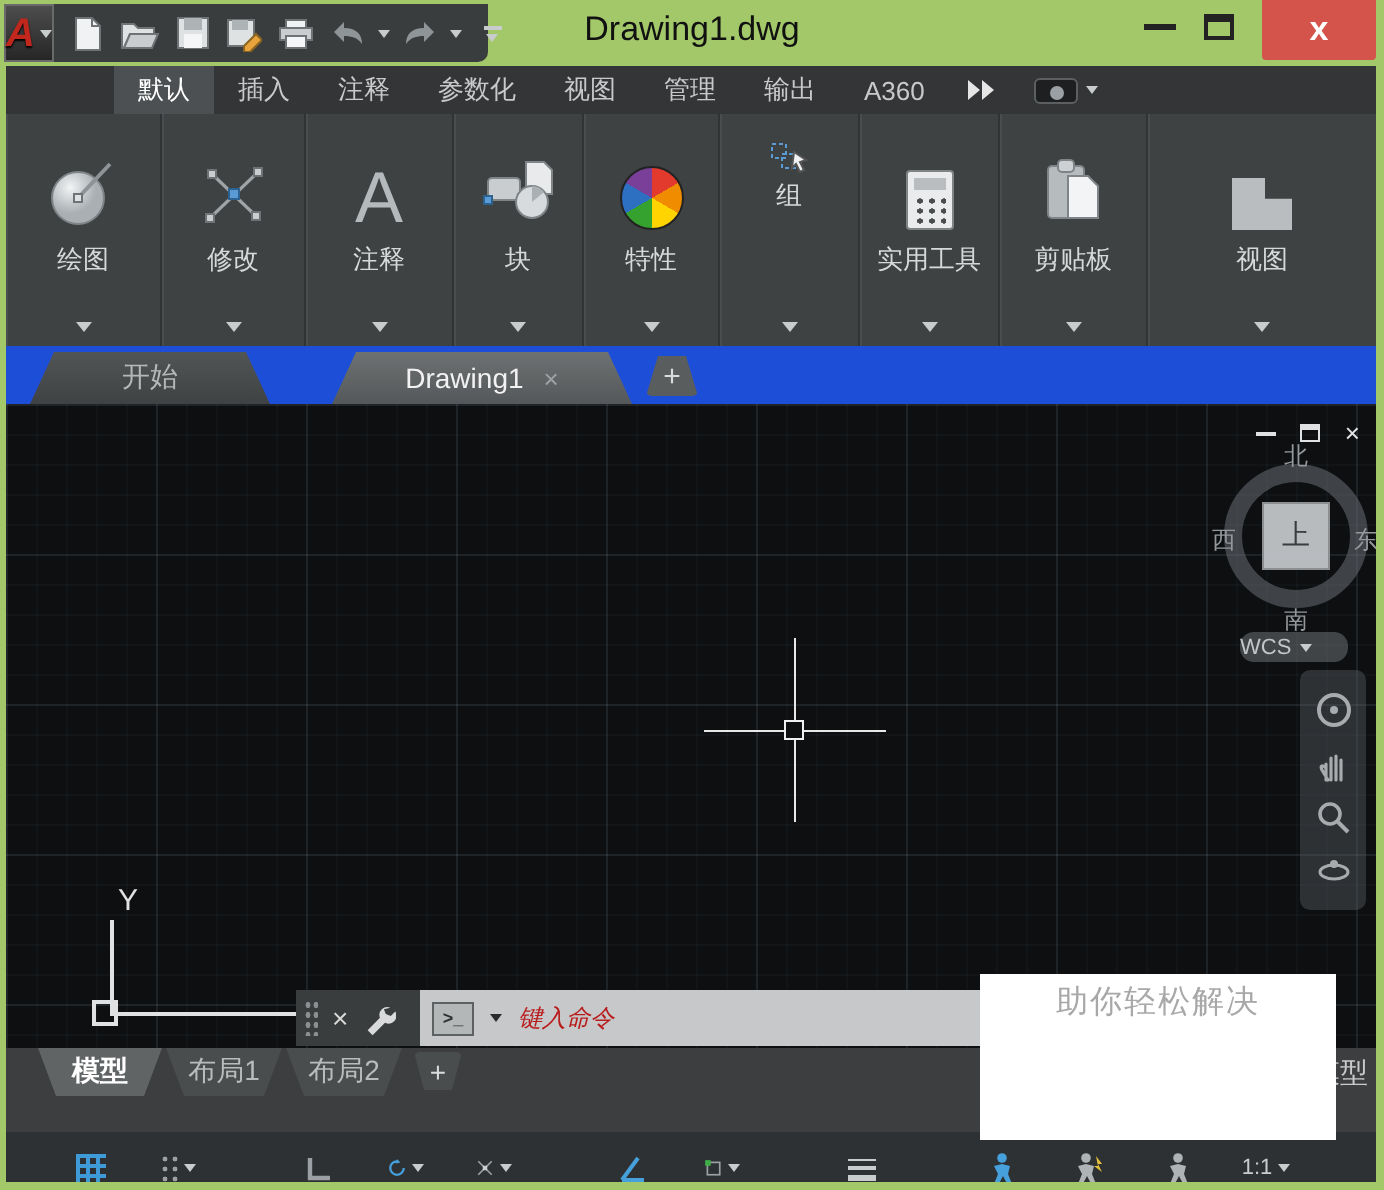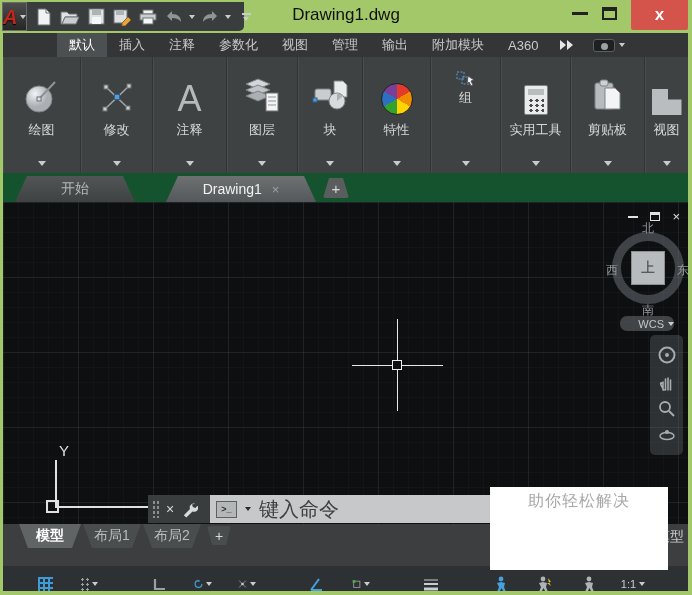--- a/index.html
+++ b/index.html
@@ -43,21 +43,21 @@
   .small-panel .plabel { margin-top:2px; }
 
   .color-wheel { width:32px; height:32px; border-radius:50%; border:1px solid #222;
     background:conic-gradient(#e23b2e 0 60deg,#f08c00 60deg 120deg,#ffd400 120deg 180deg,#35a12f 180deg 240deg,#2d6fc0 240deg 300deg,#7a3f98 300deg 360deg); }
   .calc { width:24px; height:30px; background:#e9ebec; border:1px solid #808486; border-radius:2px; padding:3px 3px; }
   .calc .disp { height:6px; background:#b9bdbf; margin-bottom:3px; }
   .calc .keys { height:14px; background-image:radial-gradient(#4a4d4e 1.5px, transparent 1.6px); background-size:6px 5px; }
   .view-shape { width:30px; height:26px; background:#b9bdbf; clip-path:polygon(0 0,55% 0,55% 40%,100% 40%,100% 100%,0 100%); }
 
   
-  .file-tabs { height:29px; background:#14532d; position:relative; }
+  .file-tabs { height:29px; background:#1d4ed8; position:relative; }
   .ftab { position:absolute; top:3px; height:26px; display:flex; align-items:center; justify-content:center; gap:10px; font-size:14px; clip-path:polygon(12px 0, calc(100% - 12px) 0, 100% 100%, 0 100%); }
   .ftab.inactive { background:linear-gradient(#525556,#3f4243); color:#b5b7b8; }
   .ftab.active { background:linear-gradient(#6e7172,#55585a); color:#f2f2f2; }
   .ftab .closex { color:#9ea2a4; font-size:13px; }
   .newtab { position:absolute; top:5px; width:26px; height:20px; background:#5a5d5e; border-radius:4px 4px 3px 3px; color:#d9dbdc; font-size:15px; display:flex; align-items:center; justify-content:center; clip-path:polygon(6px 0, calc(100% - 6px) 0, 100% 100%, 0 100%); }
 
   
   .canvas { position:relative; height:322px; background-color:#0d0f11; overflow:hidden;
     background-image:
       linear-gradient(rgba(140,160,180,0.10) 1px, transparent 1px),
@@ -70,42 +70,42 @@
   .dw-min { width:10px; height:2px; background:#dfe1e2; }
   .dw-restore { width:10px; height:9px; border:1px solid #dfe1e2; border-top:3px solid #dfe1e2; }
   .dw-close { font-size:13px; line-height:1; }
 
   .viewcube { position:absolute; left:600px; top:22px; width:85px; height:102px; }
   .vc-ring { position:absolute; left:9px; top:8px; width:72px; height:72px; border-radius:50%; border:9px solid rgba(105,110,114,0.55); }
   .vc-face { position:absolute; left:28px; top:27px; width:34px; height:34px; background:rgba(198,202,205,0.92); border:1px solid #8b8f92; color:#3a3c3d; font-size:14px; display:flex; align-items:center; justify-content:center; }
   .vc-lbl { position:absolute; color:#94989b; font-size:12px; }
   .vc-n { left:39px; top:-4px; } .vc-s { left:39px; top:78px; }
   .vc-e { left:74px; top:38px; } .vc-w { left:3px; top:38px; }
-  .wcs { position:absolute; left:17px; top:92px; width:54px; height:15px; background:rgba(128,132,136,0.45); border-radius:7px; color:#c3c5c7; font-size:11px; display:flex; align-items:center; justify-content:flex-end; gap:4px; }
+  .wcs { position:absolute; left:17px; top:92px; width:54px; height:15px; background:rgba(128,132,136,0.45); border-radius:7px; color:#c3c5c7; font-size:11px; display:flex; align-items:center; justify-content:flex-start; gap:4px; }
 
   .navbar { position:absolute; left:647px; top:133px; width:33px; height:120px; background:rgba(96,100,104,0.40); border-radius:5px; display:flex; flex-direction:column; align-items:center; justify-content:space-around; padding:6px 0; }
 
   .crosshair-h { position:absolute; left:349px; top:163px; width:91px; height:1px; background:#e8e8e8; }
   .crosshair-v { position:absolute; left:394px; top:117px; width:1px; height:92px; background:#e8e8e8; }
   .pickbox { position:absolute; left:389px; top:158px; width:10px; height:10px; border:1px solid #f0f0f0; background:#0d0f11; }
 
   .ucs { position:absolute; left:40px; top:240px; width:180px; height:80px; color:#dfe1e2; }
   .ucs-y-lbl { position:absolute; left:16px; top:0; font-size:15px; }
   .ucs-vline { position:absolute; left:12px; top:18px; width:2px; height:46px; background:#dfe1e2; }
   .ucs-hline { position:absolute; left:12px; top:64px; width:120px; height:2px; background:#dfe1e2; }
   .ucs-x-lbl { position:absolute; left:152px; top:53px; font-size:15px; }
   .ucs-box { position:absolute; left:3px; top:58px; width:13px; height:13px; border:2px solid #dfe1e2; background:transparent; }
 
   .cmdbar { position:absolute; left:145px; top:293px; width:416px; height:28px; display:flex; }
   .cmd-left { width:62px; background:#3a3d3e; display:flex; align-items:center; gap:7px; padding-left:4px; }
   .grips { width:7px; height:18px; background-image:radial-gradient(#8b8f91 1.2px, transparent 1.3px); background-size:4px 5px; }
   .cmd-x { color:#d8d8d8; font-size:14px; }
   .cmd-input { flex:1; background:#c6c8c9; display:flex; align-items:center; gap:8px; padding-left:6px; }
   .prompt-chip { width:21px; height:17px; background:#b4b7b8; border:1px solid #5d6163; font-size:9px; font-weight:bold; color:#2d2f30; display:flex; align-items:center; justify-content:center; }
-  .cmd-placeholder { font-size:20px; color:#404040; }
+  .cmd-placeholder { font-size:12px; font-style:italic; color:#b91c1c; }
 
   
   .layout-row { height:42px; background:#3c3e3f; position:relative; font-size:14px; }
   .ltab { position:absolute; top:0; height:24px; display:flex; align-items:center; justify-content:center; clip-path:polygon(0 0,100% 0,calc(100% - 9px) 100%,9px 100%); }
   .ltab.active { background:#616465; color:#fff; font-weight:bold; }
   .ltab.inactive { background:#4a4d4e; color:#b9bbbc; }
   .lplus { position:absolute; top:2px; width:24px; height:19px; background:#4a4d4e; border-radius:3px; color:#d9dbdc; display:flex; align-items:center; justify-content:center; clip-path:polygon(0 0,100% 0,calc(100% - 5px) 100%,5px 100%); }
   .space-ind { position:absolute; right:4px; top:4px; color:#c8cacb; font-size:14px; }
 
   
@@ -203,21 +203,20 @@
   <div class="app-body">
 
     <div class="ribbon-tabs">
       <div class="rtab active">默认</div>
       <div class="rtab">插入</div>
       <div class="rtab">注释</div>
       <div class="rtab">参数化</div>
       <div class="rtab">视图</div>
       <div class="rtab">管理</div>
       <div class="rtab">输出</div>
-      <div class="rtab">附加模块</div>
       <div class="rtab">A360</div>
       <div class="rtab-extra">
         <span style="display:flex;gap:1px;">
           <span class="chev-r"></span>
           <span class="chev-r"></span>
         </span>
       </div>
       <div class="rtab-extra">
         <span class="cam-icon"></span>
         <span class="dd sm"></span>
@@ -257,35 +256,20 @@
         <div class="plabel">修改</div>
         <span class="parrow dd"></span>
       </div>
       <div class="panel" style="width:74px;">
         <div class="icon-zone">
             <span style="font-size:36px;color:#b4b9bc;line-height:0.9;">A</span>
           </div>
         <div class="plabel">注释</div>
         <span class="parrow dd"></span>
       </div>
-      <div class="panel" style="width:71px;">
-        <div class="icon-zone">
-            <svg width="40" height="38" viewBox="0 0 40 38">
-              <path d="M16 2l12 5-12 5L4 7z" fill="#d4d7d9" stroke="#7e8487"></path>
-              <path d="M16 8l12 5-12 5L4 13z" fill="#bfc4c6" stroke="#7e8487"></path>
-              <path d="M16 14l12 5-12 5L4 19z" fill="#aab0b3" stroke="#7e8487"></path>
-              <rect x="24" y="16" width="12" height="18" fill="#f2f4f5" stroke="#6f7376"></rect>
-              <line x1="26" y1="20" x2="34" y2="20" stroke="#8d9396"></line>
-              <line x1="26" y1="24" x2="34" y2="24" stroke="#8d9396"></line>
-              <line x1="26" y1="28" x2="34" y2="28" stroke="#8d9396"></line>
-            </svg>
-          </div>
-        <div class="plabel">图层</div>
-        <span class="parrow dd"></span>
-      </div>
       <div class="panel" style="width:65px;">
         <div class="icon-zone">
             <svg width="40" height="38" viewBox="0 0 40 38">
               <path d="M24 4h9l4 4v12h-13z" fill="#e8eaeb" stroke="#7e8487"></path>
               <rect x="5" y="12" width="16" height="11" rx="2" fill="#c9cdcf" stroke="#7e8487"></rect>
               <circle cx="27" cy="24" r="8" fill="#d8dbdd" stroke="#7e8487"></circle>
               <path d="M27 24L33 19A8 8 0 0 0 27 16z" fill="#aab0b3"></path>
               <rect x="3" y="21" width="4" height="4" fill="#5b9bd5" stroke="#2d618f"></rect>
             </svg>
           </div>

